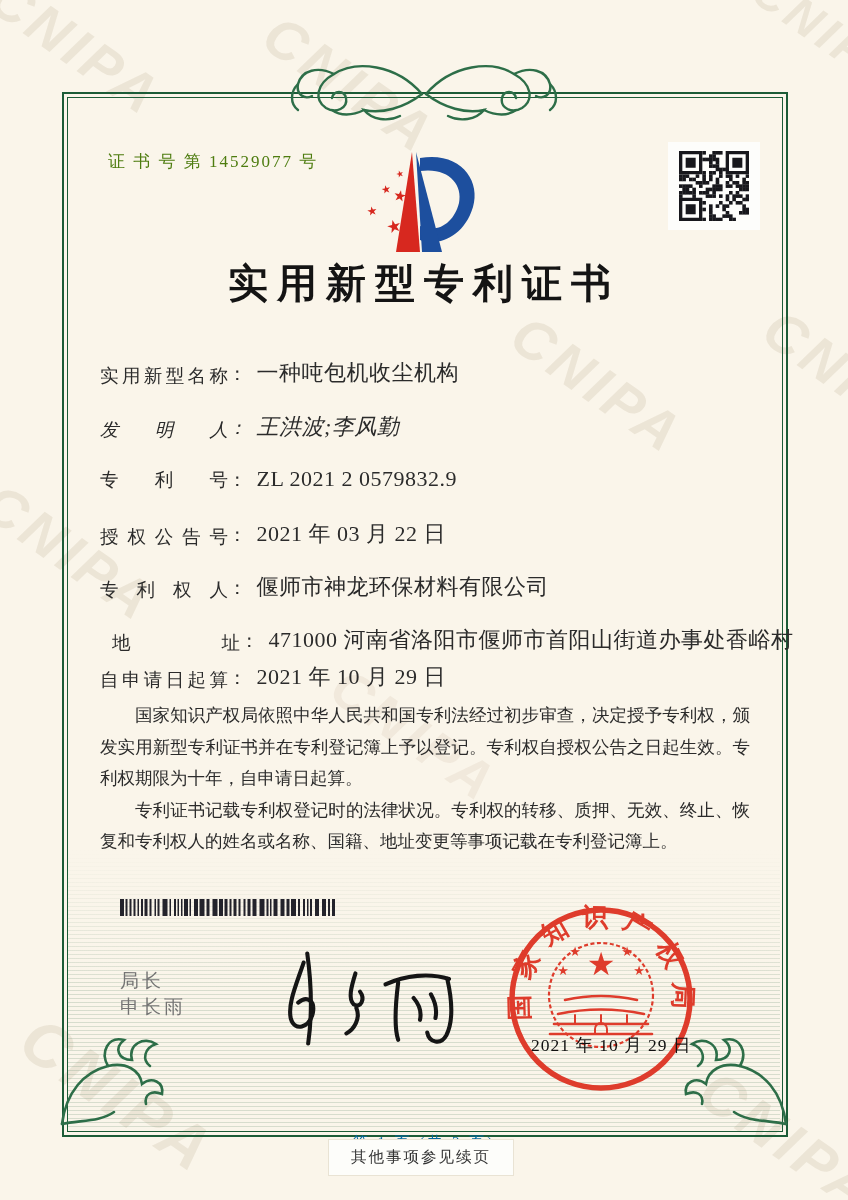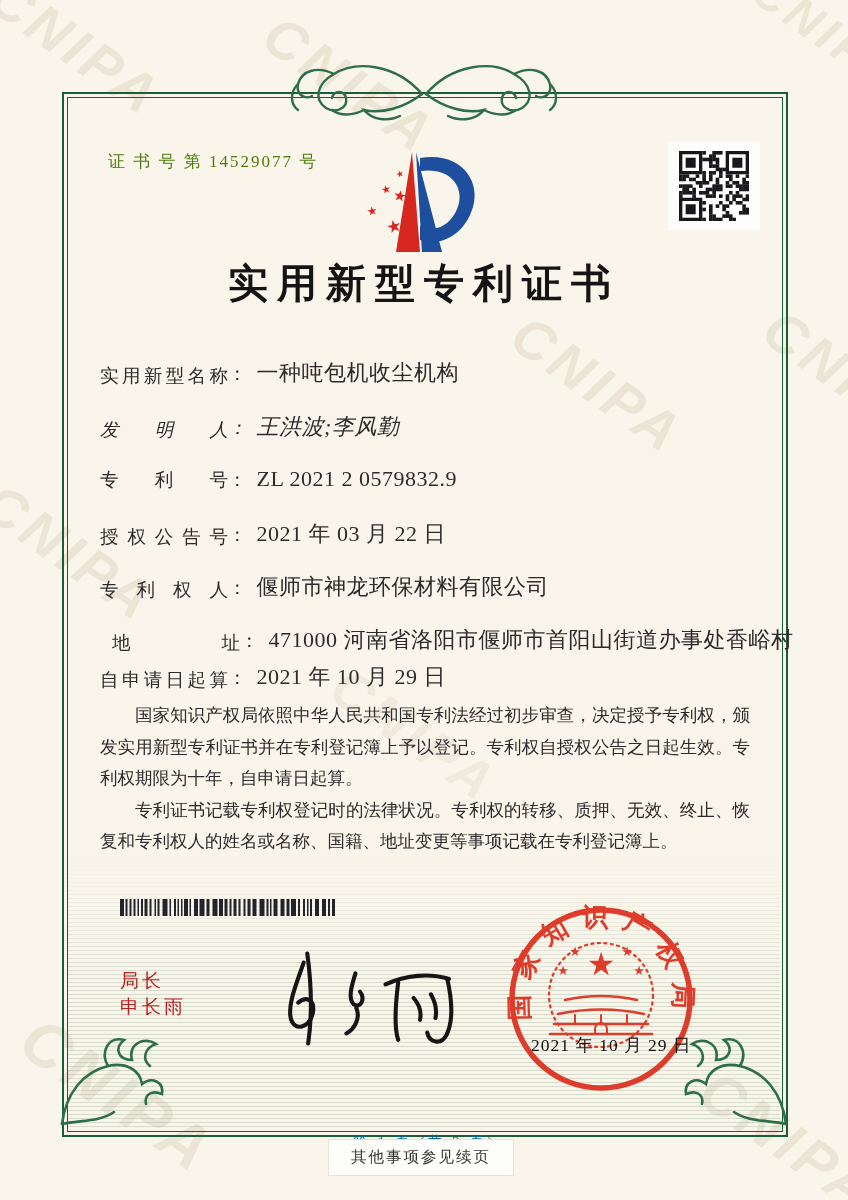--- a/index.html
+++ b/index.html
@@ -30,21 +30,21 @@
           font-size:18.5px;vertical-align:bottom;}
   .fcolon{font-size:18.5px;}
   .fvalue{font-size:22px;margin-left:10px;letter-spacing:0.5px;}
   .grant-right{position:absolute;left:352px;top:0;white-space:nowrap;}
   .grant-right .flabel{width:106px;}
   .paras{position:absolute;left:100px;top:700px;width:650px;font-size:17.5px;
          line-height:31.5px;z-index:2;text-align:justify;}
   .paras p{margin:0;text-indent:2em;}
   .barcode{left:120px;top:899px;z-index:2;}
   .signer{left:120px;top:968px;z-index:2;font-size:19px;letter-spacing:3px;
-          font-family:"Liberation Sans","DejaVu Sans",sans-serif;color:#b91c1c;}
+          font-family:"Liberation Sans","DejaVu Sans",sans-serif;color:#737373;}
   .signer .name{display:block;}
   .signature{left:250px;top:948px;z-index:2;}
   .seal{left:505px;top:903px;z-index:2;opacity:0.93;}
   .sealdate{left:531px;top:1033px;z-index:3;font-size:17.5px;letter-spacing:1px;color:#111;white-space:nowrap;}
   .pagefoot{left:0;top:1133px;width:848px;text-align:center;font-size:15px;
             letter-spacing:3px;z-index:2;color:#0369a1;}
   .contbox{left:328px;top:1139px;z-index:3;background:#fdfdfa;border:1px solid #e9e3d4;
            padding:7px 22px;font-size:15.5px;letter-spacing:2px;color:#333;text-align:right;}
   .ornament{position:absolute;z-index:2;}
 </style>

